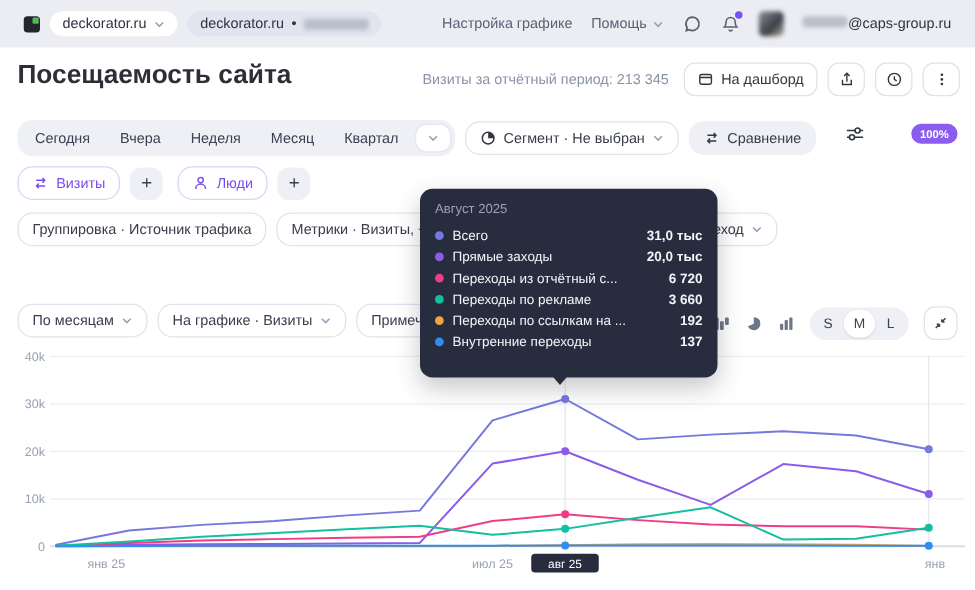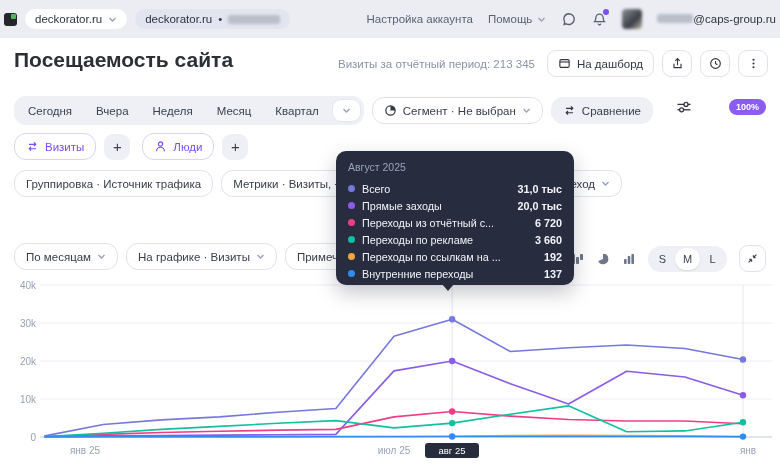--- a/index.html
+++ b/index.html
@@ -1,20 +1,20 @@
 <!DOCTYPE html>
 <html><head>
 <meta charset="utf-8">
 <style>
   html,body{margin:0;padding:0;background:#fff;}
   .page{position:relative;width:780px;height:472px;overflow:hidden;
         font-family:"Liberation Sans",sans-serif;background:#fff;color:#2f3340;}
   
   .topbar{position:absolute;left:0;top:0;width:780px;height:38px;background:#ecedf3;
-          display:flex;align-items:center;justify-content:space-between;padding:0 4px;box-sizing:border-box;}
+          display:flex;align-items:center;justify-content:space-between;padding:0 19px;box-sizing:border-box;}
   .tb-left{display:flex;align-items:center;gap:8px;}
   .favicon{width:13px;height:13px;border-radius:3px;background:#23262b;position:relative;flex:0 0 auto;}
   .favicon::after{content:"";position:absolute;right:1px;top:1px;width:5px;height:5px;background:#59b55b;border-radius:1px;}
   .tb-pill{display:flex;align-items:center;gap:6px;background:#fff;border-radius:14px;
            padding:4px 10px;font-size:11.5px;color:#2f3340;}
   .tb-pill.gray{background:#e2e5ef;}
   .blur{display:inline-block;background:#b9bec9;border-radius:3px;filter:blur(1.6px);}
   .tb-right{display:flex;align-items:center;gap:15px;font-size:11.5px;color:#596273;}
   .tb-link{display:flex;align-items:center;gap:5px;cursor:pointer;}
   .icon-btn{position:relative;display:flex;align-items:center;}
@@ -49,21 +49,21 @@
   .cc-right{position:absolute;right:14px;top:245px;display:flex;align-items:center;gap:12px;}
   .size-group{display:flex;align-items:center;background:#eef0f5;border-radius:14px;padding:2px;}
   .size-opt{width:25px;height:22px;display:flex;align-items:center;justify-content:center;
             font-size:11px;color:#3d4350;border-radius:11px;cursor:pointer;}
   .size-opt.active{background:#fff;box-shadow:0 1px 2px rgba(40,45,60,.12);}
   
   .chart-wrap{position:absolute;left:0;top:277px;width:780px;height:195px;}
   text.axis{font-family:"Liberation Sans",sans-serif;font-size:10px;fill:#98a1b3;}
   
   .tooltip{position:absolute;left:336px;top:151px;width:238px;box-sizing:border-box;z-index:20;
-           background:#272d3e;border-radius:10px;padding:10px 12px 3px;box-shadow:0 8px 20px rgba(30,35,50,.25);}
+           background:#272d3e;border-radius:10px;padding:10px 12px 20px;box-shadow:0 8px 20px rgba(30,35,50,.25);}
   .tooltip::after{content:"";position:absolute;left:106px;bottom:-6px;border:6px solid transparent;border-bottom:none;
                   border-top:7px solid #272d3e;}
   .tt-title{font-size:10.5px;color:#9aa3b8;margin-bottom:7px;}
   .tt-row{display:flex;align-items:center;gap:7px;height:17px;font-size:10.8px;color:#f2f4f9;}
   .tt-dot{width:7px;height:7px;border-radius:50%;flex:0 0 auto;}
   .tt-label{flex:1 1 auto;overflow:hidden;white-space:nowrap;text-overflow:ellipsis;}
   .tt-value{font-weight:bold;white-space:nowrap;}
   .chev{flex:0 0 auto;}
 </style>
 </head>
@@ -80,21 +80,21 @@
             <polyline points="1.5,3 4.5,6 7.5,3" fill="none" stroke="#98a2b8" stroke-width="1.4"></polyline>
           </svg>
       </div>
       <div class="tb-pill gray">
         <span>deckorator.ru</span>
         <span>•</span>
         <span class="blur" style="width:52px;height:9px;"></span>
       </div>
     </div>
     <div class="tb-right">
-      <span class="tb-link">Настройка аккаунта</span>
+      <span class="tb-link">Настройка графике</span>
       <span class="tb-link">
         <span>Помощь</span>
         <svg class="ic chev" width="9" height="9" viewBox="0 0 9 9">
             <polyline points="1.5,3 4.5,6 7.5,3" fill="none" stroke="#98a2b8" stroke-width="1.4"></polyline>
           </svg>
       </span>
       <span class="icon-btn">
         <svg class="ic" width="16" height="16" viewBox="0 0 14 14">
             <path d="M7 2.4a4.7 4.7 0 1 1-2.4 8.8L2.7 11.8l.5-2.1A4.7 4.7 0 0 1 7 2.4Z" fill="none" stroke="#59616f" stroke-width="1.2"></path>
           </svg>

